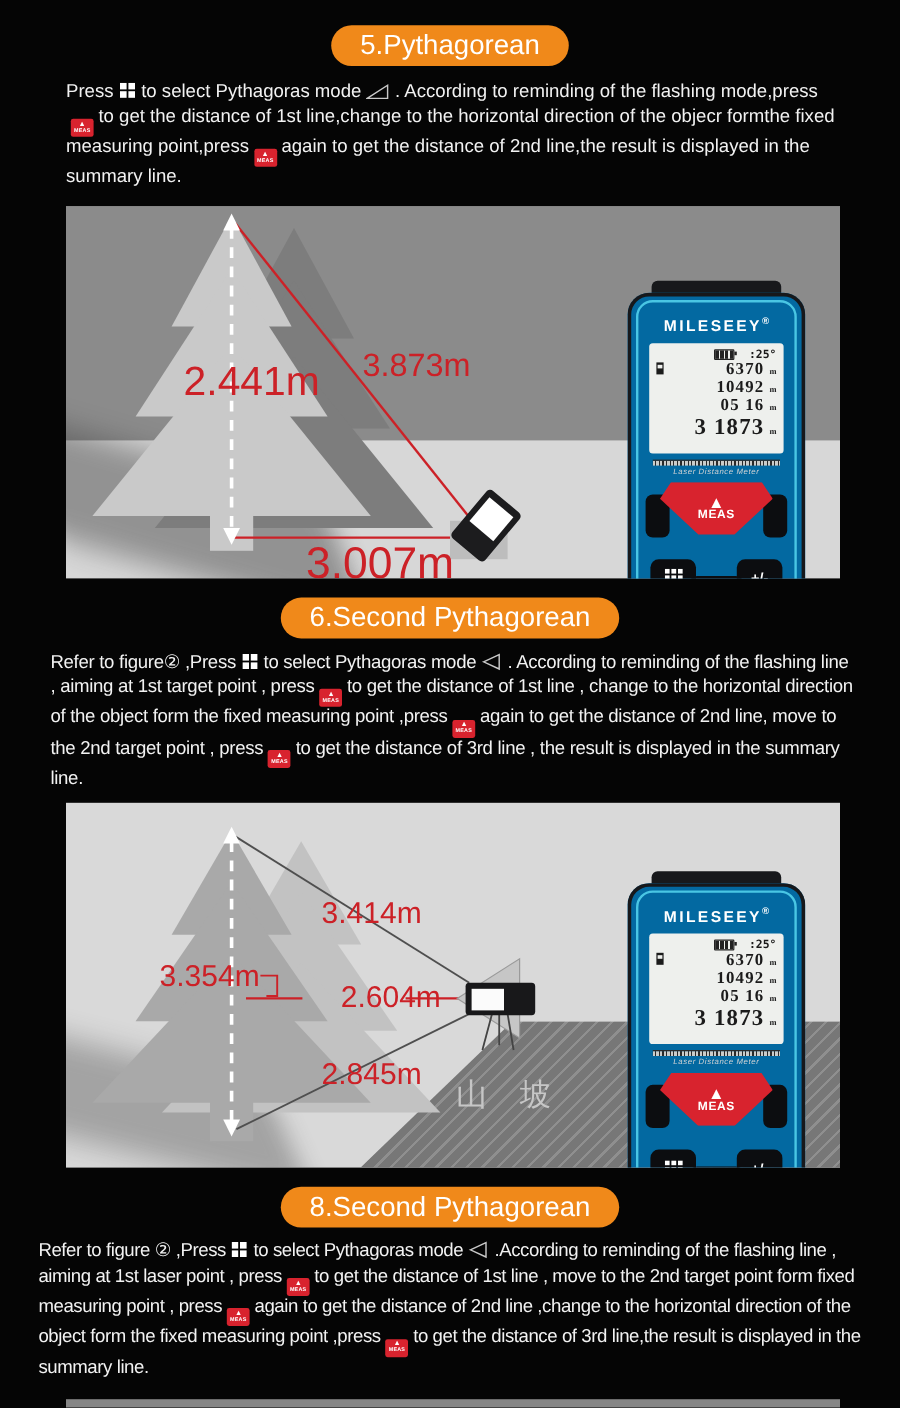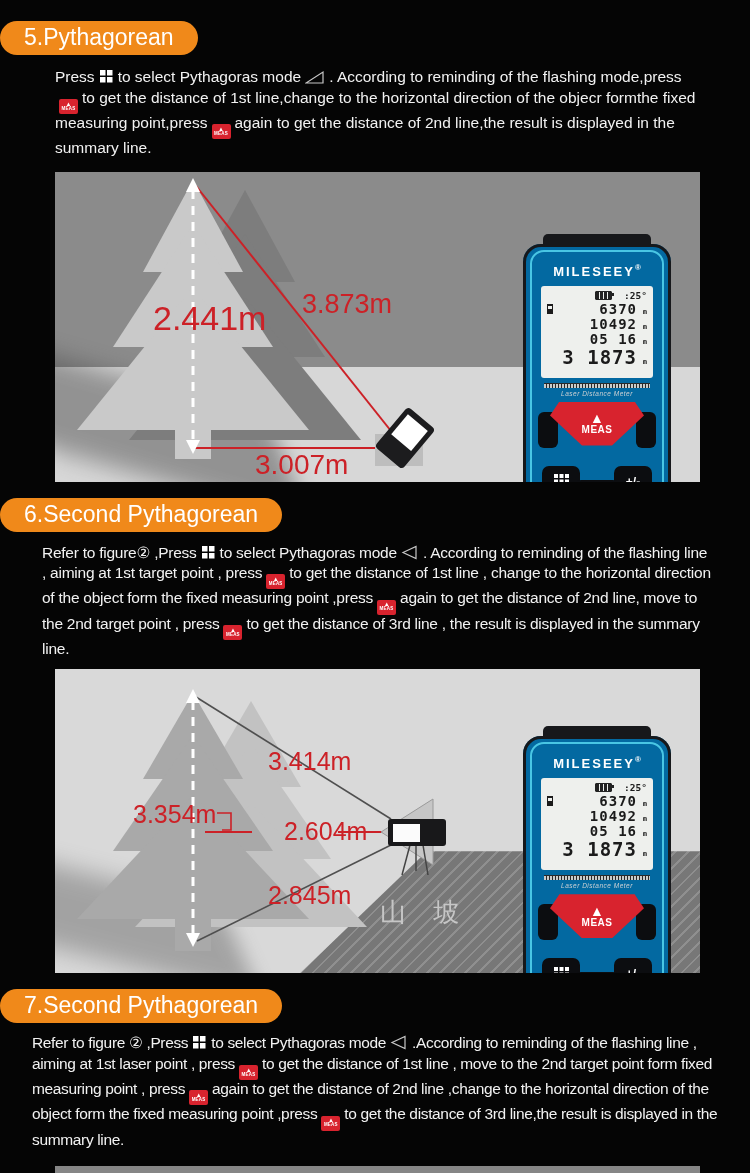--- a/index.html
+++ b/index.html
@@ -1,19 +1,19 @@
 <!DOCTYPE html>
 <html><head>
 <meta charset="utf-8">
 <style>
   html,body{margin:0;padding:0;background:#050505;}
   body{width:750px;height:1173px;overflow:hidden;font-family:"Liberation Sans",sans-serif;position:relative;}
 
   
-  .pill-row{}
+  .pill-row{text-align:center;}
   .pill{display:inline-block;background:#f0891a;color:#fff;border-radius:18px;
         padding:3px 24px 5px;font-size:23px;line-height:26px;}
   .pill-row.first{padding-top:21px;}
 
   
   .para{color:#f2f2f2;font-size:15.5px;line-height:18.5px;}
   .para.p5{margin:13px 50px 0 55px;}
   .para.p6{margin:12px 38px 0 42px;letter-spacing:-0.25px;}
   .para.p7{margin:11px 30px 0 32px;letter-spacing:-0.35px;}
 
@@ -32,21 +32,21 @@
   .fig1 .wall{position:absolute;left:0;top:0;width:100%;height:195px;background:#8b8b8b;}
   .fig2{height:304px;margin-top:11px;background:#d9d9d9;}
   .fig3{height:55px;margin-top:17px;background:#868686;}
   .shadow-blob{position:absolute;background:#3f3f3f;opacity:.45;filter:blur(12px);}
   .fig1 .shadow-blob{left:-40px;top:215px;width:280px;height:90px;transform:rotate(16deg) skewX(38deg);}
   .fig2 .shadow-blob{left:-50px;top:215px;width:240px;height:80px;transform:rotate(14deg) skewX(38deg);opacity:.35;}
 
   .lbl{position:absolute;color:#cc2127;white-space:nowrap;}
   .f1-h{left:98px;top:127px;font-size:34px;}
   .f1-d{left:247px;top:117px;font-size:27px;}
-  .f1-b{left:200px;top:277px;font-size:28px;}
+  .f1-b{left:200px;top:277px;font-size:37px;}
   .f2-a{left:213px;top:78px;font-size:25px;}
   .f2-l{left:78px;top:131px;font-size:25px;}
   .f2-m{left:201px;top:148px;font-size:25px;margin-left:28px;}
   .f2-c{left:213px;top:212px;font-size:25px;}
   .slope{position:absolute;left:0;top:0;width:645px;height:304px;
          background:repeating-linear-gradient(135deg,#8f8f8f 0 2px,#777 2px 9px);
          clip-path:polygon(245px 304px,372px 182px,645px 182px,645px 304px);}
   .slope-txt{position:absolute;left:325px;top:226px;font-size:26px;color:#c6c6c6;letter-spacing:10px;}
 
   
@@ -58,21 +58,21 @@
   .dev-frame{position:absolute;top:6px;left:7px;right:7px;bottom:4px;border:2px solid #49c6e4;border-radius:14px;}
   .brand{ text-align:center;color:#fff;font-weight:bold;letter-spacing:2px;font-size:13px;margin-top:11px;}
   .brand .reg{font-size:8px;vertical-align:6px;letter-spacing:0;}
   .screen{background:#eef0ed;border-radius:3px;margin:7px 9px 0;height:86px;padding:4px 6px 2px;
           font-family:"DejaVu Sans Mono",monospace;color:#1b1b1b;}
   .scr-top{display:flex;justify-content:space-between;align-items:center;height:11px;margin-left:48px;}
   .battery{width:15px;height:7px;border:1px solid #222;border-radius:1px;position:relative;
            background:repeating-linear-gradient(90deg,#222 0 3px,#eef0ed 3px 4px);}
   .battery:after{content:"";position:absolute;right:-3px;top:1px;width:2px;height:3px;background:#222;}
   .angle{font-size:9.5px;font-weight:bold;}
-  .scr-line{display:flex;justify-content:flex-end;align-items:baseline;font-weight:bold;height:15px;}
+  .scr-line{display:flex;justify-content:flex-end;align-items:baseline;font-weight:bold;height:15px;font-family:Liberation Serif, serif;}
   .scr-line .val{font-size:14px;letter-spacing:1px;}
   .scr-line .unit{font-size:7px;width:10px;text-align:right;}
   .scr-line.big{height:21px;}
   .scr-line.big .val{font-size:19px;}
   .laser-ic{margin-right:auto;width:6px;height:10px;background:#1b1b1b;position:relative;}
   .laser-ic:after{content:"";position:absolute;left:1px;top:2px;width:4px;height:3px;background:#eef0ed;}
   .ruler{height:4px;margin:5px 12px 0;background:repeating-linear-gradient(90deg,#caccca 0 2px,#2a2a2a 2px 3px);
          border-top:1px solid #2a2a2a;}
   .screen-label{color:#cfd2d4;font-size:6.5px;font-style:italic;text-align:center;margin-top:2px;letter-spacing:.5px;}
   .wing{position:absolute;width:20px;height:36px;background:#0c0d10;border-radius:6px;top:160px;}
@@ -331,21 +331,21 @@
             </div>
           <div class="key kpm">+/-</div>
           <div class="key kpow"></div>
         </div>
       </div>
     </div>
   </div>
 </div>
 
 <div class="pill-row" style="padding-top:16px;">
-  <span class="pill">7.Second Pythagorean</span>
+  <span class="pill">8.Second Pythagorean</span>
 </div>
 
 <p class="para p7"><span>Refer to figure ② ,Press</span><span class="igrid"><svg width="13" height="13">
         <rect x="0" y="0" width="5.5" height="5.5" fill="#fff"></rect>
         <rect x="7" y="0" width="5.5" height="5.5" fill="#fff"></rect>
         <rect x="0" y="7" width="5.5" height="5.5" fill="#fff"></rect>
         <rect x="7" y="7" width="5.5" height="5.5" fill="#fff"></rect>
       </svg></span><span>to select Pythagoras mode</span><span class="ipyth"><svg width="18" height="15">
         <polygon points="2,7.5 15,1.5 15,13.5" fill="none" stroke="#c8c8c8" stroke-width="1.2"></polygon>
       </svg></span><span>.According to reminding of the flashing line , aiming at 1st laser point , press</span><span class="imeas">

